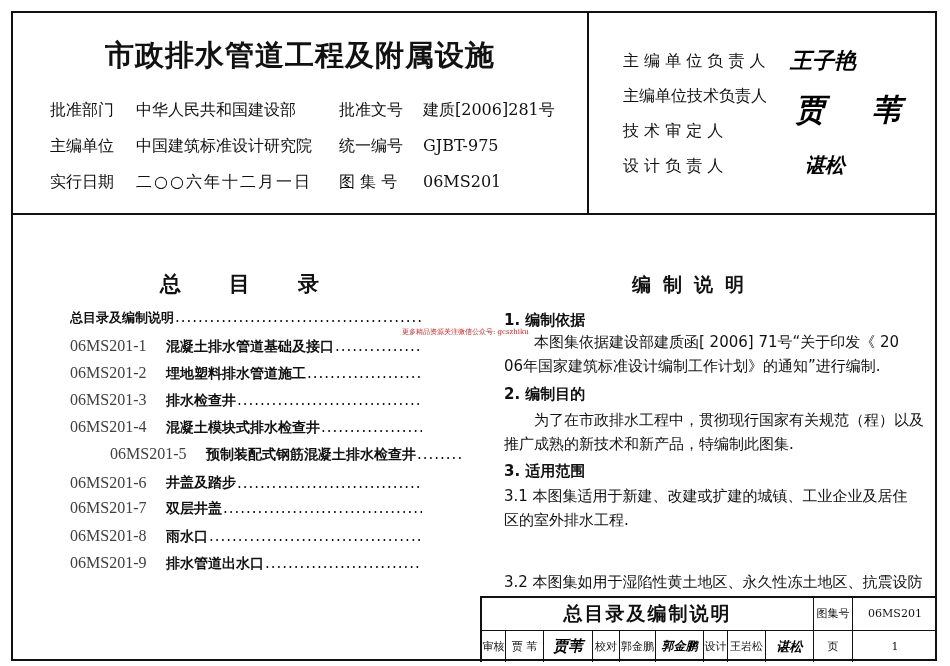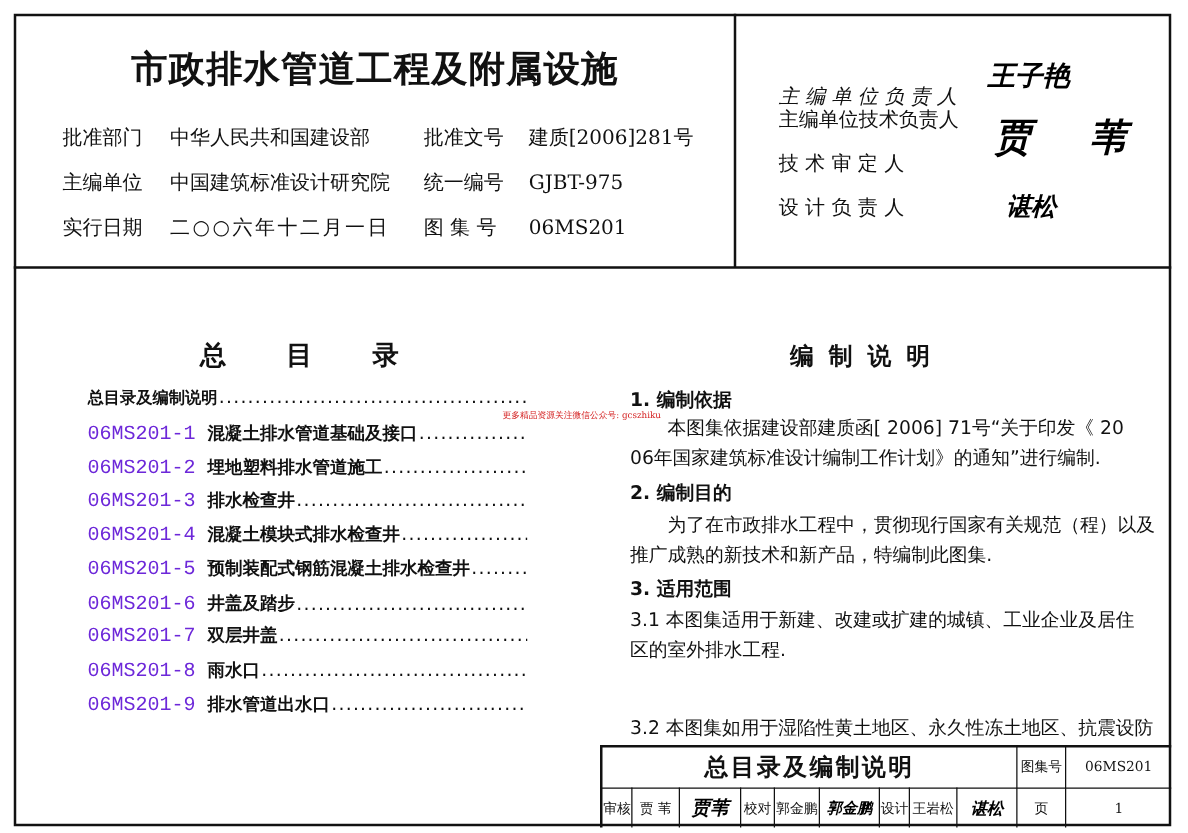--- a/index.html
+++ b/index.html
@@ -14,21 +14,21 @@
 
   .main-title { left:40px; top:36px; width:520px; text-align:center; font-size:29px; font-weight:bold; letter-spacing:1px; font-family:"DejaVu Sans", sans-serif; }
   .meta-row { position:absolute; left:50px; font-size:16px; font-family:"DejaVu Serif", serif; white-space:nowrap; }
   .meta-row span { position:absolute; top:0; white-space:nowrap; }
 
   .resp-row { position:absolute; left:623px; font-size:16px; font-family:"DejaVu Serif", serif; white-space:nowrap; }
   .sig { position:absolute; font-family:"DejaVu Serif", serif; font-style:italic; font-weight:bold; color:#000; white-space:nowrap; }
 
   .toc-title { left:160px; top:270px; font-size:21px; font-weight:bold; letter-spacing:48px; white-space:nowrap; }
   .toc-item { position:absolute; left:70px; width:352px; height:22px; font-size:15px; display:flex; align-items:baseline; white-space:nowrap; overflow:hidden; }
-  .toc-item .code { font-family:Liberation Mono, monospace; font-size:16px; color:#6d28d9; width:96px; flex:none; }
+  .toc-item .code { font-family:Liberation Serif, serif; font-size:16px; color:#404040; width:96px; flex:none; }
   .toc-item .name { font-weight:bold; font-size:14px; flex:none; }
   .toc-item .dots { flex:1; overflow:hidden; letter-spacing:1px; color:#111; margin-left:1px; }
   .toc-item.first .name { font-size:13px; }
 
   .notes-title { left:632px; top:272px; font-size:19px; font-weight:bold; letter-spacing:12px; white-space:nowrap; }
   .sec-h { position:absolute; left:504px; font-size:15px; font-weight:bold; white-space:nowrap; }
   .para { position:absolute; left:504px; font-size:15px; white-space:nowrap; }
   .watermark { left:402px; top:327px; font-size:7px; color:#d42020; white-space:nowrap; font-family:"DejaVu Serif", serif; }
 
   .tb-cell { position:absolute; display:flex; align-items:center; justify-content:center; font-size:11px; font-family:"DejaVu Serif", serif; white-space:nowrap; }
@@ -55,21 +55,21 @@
   <span style="left:289px;">统一编号</span>
   <span style="left:373px;">GJBT-975</span>
 </div>
 <div class="meta-row" style="top:172px;">
   <span style="left:0;">实行日期</span>
   <span style="left:86px; letter-spacing:2px;">二○○六年十二月一日</span>
   <span style="left:289px;">图 集 号</span>
   <span style="left:373px;">06MS201</span>
 </div>
 
-<div class="resp-row" style="top:67px;font-style:italic;">主 编 单 位 负 责 人</div>
+<div class="resp-row" style="top:51px;">主 编 单 位 负 责 人</div>
 <div class="resp-row" style="top:86px;">主编单位技术负责人</div>
 <div class="resp-row" style="top:121px;">技  术  审  定  人</div>
 <div class="resp-row" style="top:156px;">设  计  负  责  人</div>
 
 <div class="sig" style="left:790px; top:46px; font-size:22px;">王子艳</div>
 <div class="sig" style="left:795px; top:90px; font-size:30px; letter-spacing:18px;">贾 苇</div>
 <div class="sig" style="left:805px; top:152px; font-size:20px;">谌松</div>
 
 <div class="abs toc-title">总目录</div>
 
@@ -90,21 +90,21 @@
 <div class="toc-item" style="top:391px;">
   <span class="code">06MS201-3</span>
   <span class="name">排水检查井</span>
   <span class="dots">................................................</span>
 </div>
 <div class="toc-item" style="top:418px;">
   <span class="code">06MS201-4</span>
   <span class="name">混凝土模块式排水检查井</span>
   <span class="dots">................................</span>
 </div>
-<div class="toc-item" style="top:445px;">
+<div class="toc-item" style="top:445px;margin-left:40px;">
   <span class="code">06MS201-5</span>
   <span class="name">预制装配式钢筋混凝土排水检查井</span>
   <span class="dots">...................</span>
 </div>
 <div class="toc-item" style="top:472px;align-items:center;">
   <span class="code">06MS201-6</span>
   <span class="name">井盖及踏步</span>
   <span class="dots">................................................</span>
 </div>
 <div class="toc-item" style="top:499px;">

